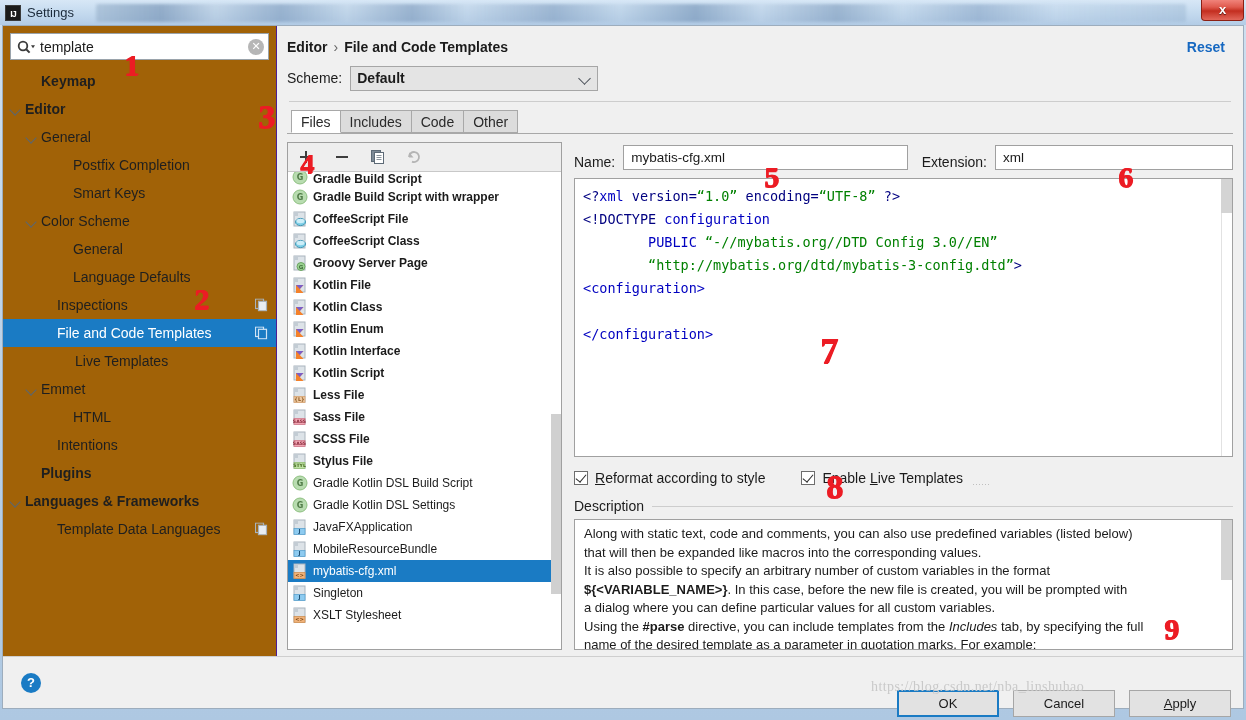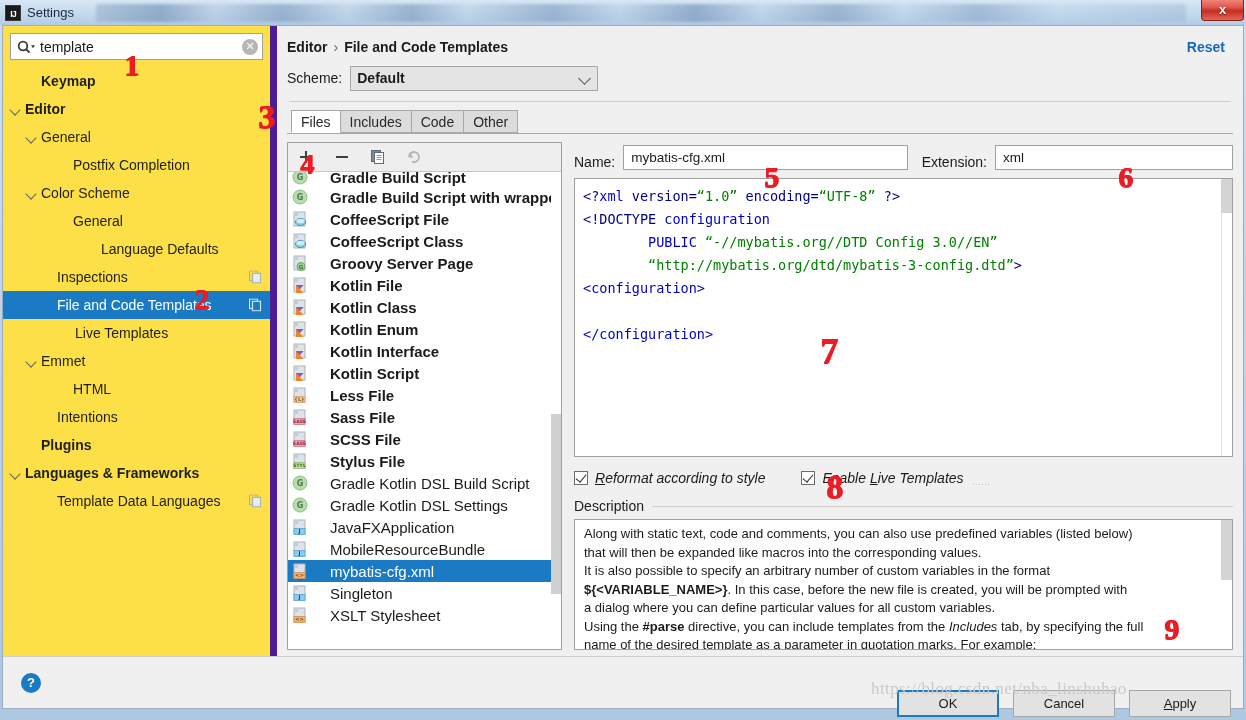--- a/index.html
+++ b/index.html
@@ -77,22 +77,22 @@
   }
   #content {
     flex: 1 1 auto;
     display: flex;
     min-height: 0;
   }
 
   
   #sidebar {
     width: 274px;
-    background: #fde047;
-    border-right: 7px solid #4c1d95;
+    background: #a16207;
+    border-right: 1px solid #4c1d95;
     display: flex; flex-direction: column;
     position: relative;
   }
   #search-wrap { padding: 7px 7px 4px 7px; }
   #search-box {
     height: 27px;
     background: #fff;
     border: 1px solid #9aa3ab;
     display: flex; align-items: center;
     padding: 0 4px 0 6px;
@@ -225,21 +225,21 @@
   #filelist {
     flex: 1 1 auto; overflow: hidden; position: relative;
     background: #fff;
   }
   .fl-row {
     height: 22px; display: flex; align-items: center;
     padding-left: 4px; cursor: default; white-space: nowrap;
   }
   .fl-row.selected { background: #1a7bc4; }
   .fl-row.selected .fl-label { color: #fff; }
-  .fl-label { font-size: 15px; color: #1b1b1b; margin-left: 21px; }
+  .fl-label { font-size: 12px; color: #1b1b1b; margin-left: 4px; }
   .fl-label.bold { font-weight: bold; }
   .fico { width: 17px; height: 17px; flex: 0 0 auto; position: relative; }
   #fl-scroll {
     position: absolute; right: 0; top: 0; width: 10px; height: 100%;
     background: #fff;
   }
   #fl-thumb {
     position: absolute; right: 0; width: 10px;
     background: #d0d0d0;
   }
@@ -287,21 +287,20 @@
     background: #fff; border-left: 1px solid #e2e2e2;
   }
   #code-thumb {
     position: absolute; right: 0; top: 0; width: 11px; height: 34px; background: #d4d4d4;
   }
 
   #checks-row {
     display: flex; align-items: center;
     height: 30px; flex: 0 0 auto; margin-top: 6px;
     position: relative;
-    font-style: italic;
   }
   .cbx-wrap { display: flex; align-items: center; cursor: pointer; }
   .cbx {
     width: 14px; height: 14px; border: 1px solid #6d6d6d; background: #fff;
     position: relative; flex: 0 0 auto;
   }
   .cbx.checked::after {
     content: ""; position: absolute; left: 3px; top: 0px;
     width: 5px; height: 9px;
     border-right: 1.8px solid #2b2b2b; border-bottom: 1.8px solid #2b2b2b;
@@ -362,21 +361,21 @@
     font-size: 13px; color: #1b1b1b;
     display: flex; align-items: center; justify-content: center;
     cursor: pointer; font-family: "Liberation Sans", sans-serif;
   }
   .dlg-btn.default {
     border: 2px solid #1a7bc4;
   }
   .dlg-btn u { text-decoration: underline; }
   #watermark {
     position: absolute; left: 868px; top: 22px;
-    font-size: 17px; color: #c9c9c9;
+    font-size: 14px; color: #c9c9c9;
     letter-spacing: .4px;
     white-space: nowrap;
     pointer-events: none;
     font-family: "Liberation Serif", serif;
   }
 
   
   .annot {
     position: absolute;
     color: #ec1c24;
@@ -425,29 +424,33 @@
               <span class="tree-label bold">Editor</span>
             </div>
             <div class="tree-row" style="padding-left: 22px;">
               <span class="chev open"></span>
               <span class="tree-label">General</span>
             </div>
             <div class="tree-row" style="padding-left: 54px;">
               <span class="chev"></span>
               <span class="tree-label">Postfix Completion</span>
             </div>
+            <div class="tree-row" style="padding-left: 54px;">
+              <span class="chev"></span>
+              <span class="tree-label">Smart Keys</span>
+            </div>
             <div class="tree-row" style="padding-left: 22px;">
               <span class="chev open"></span>
               <span class="tree-label">Color Scheme</span>
             </div>
             <div class="tree-row" style="padding-left: 54px;">
               <span class="chev"></span>
               <span class="tree-label">General</span>
             </div>
-            <div class="tree-row" style="padding-left: 54px; gap: 28px;">
+            <div class="tree-row" style="padding-left: 54px;">
               <span class="chev"></span>
               <span class="tree-label">Language Defaults</span>
             </div>
             <div class="tree-row" style="padding-left: 38px;">
               <span class="chev"></span>
               <span class="tree-label">Inspections</span>
               <span class="copy-badge"><svg width="13" height="13" viewBox="0 0 13 13">
                   <rect x="0.5" y="0.5" width="8" height="9.5" fill="none" stroke="#a8b2bb" stroke-width="1.2"></rect>
                   <rect x="3.5" y="2.8" width="8" height="9.5" fill="#e8edf2" stroke="#a8b2bb" stroke-width="1.2"></rect>
                 </svg></span>

